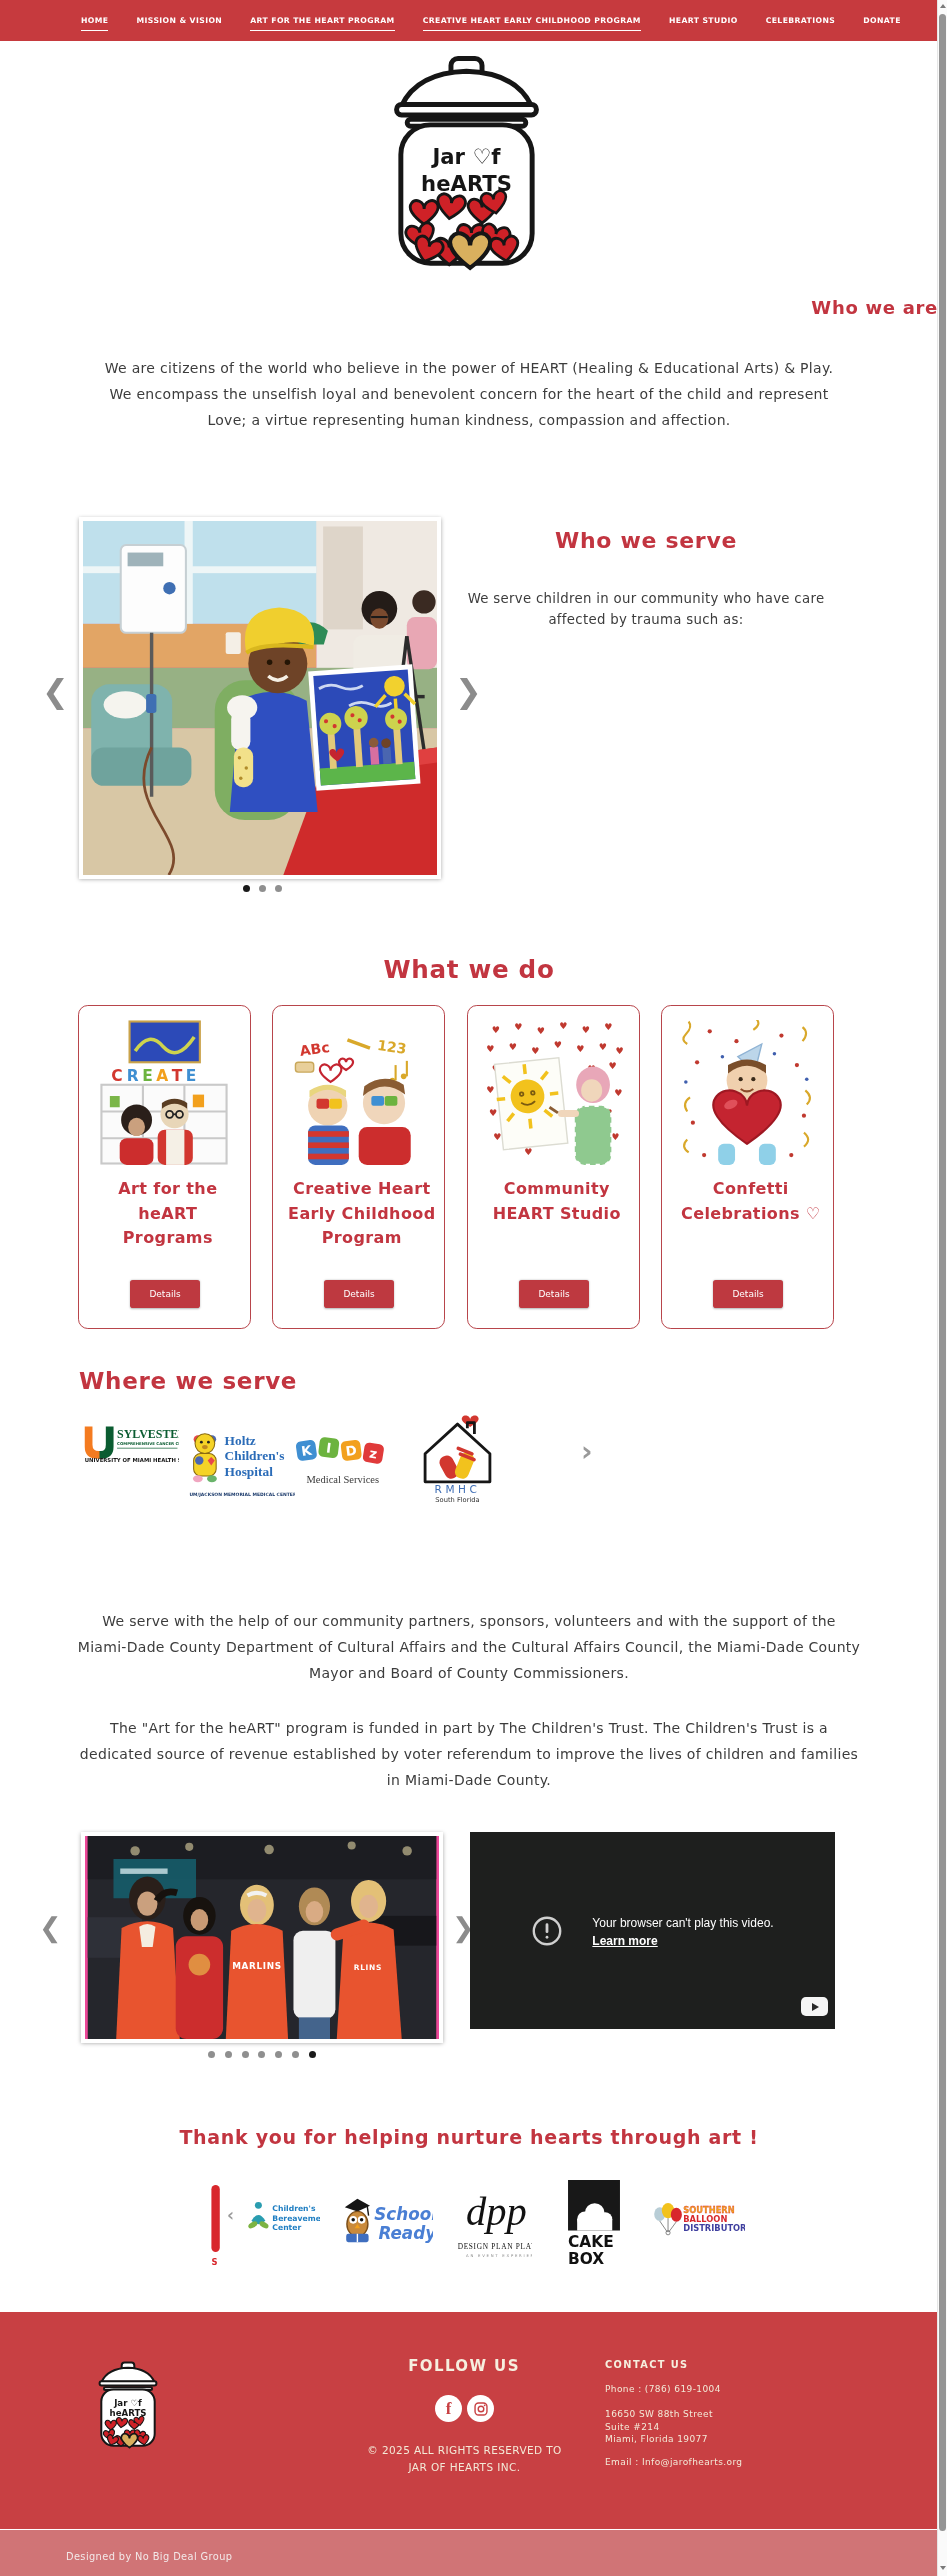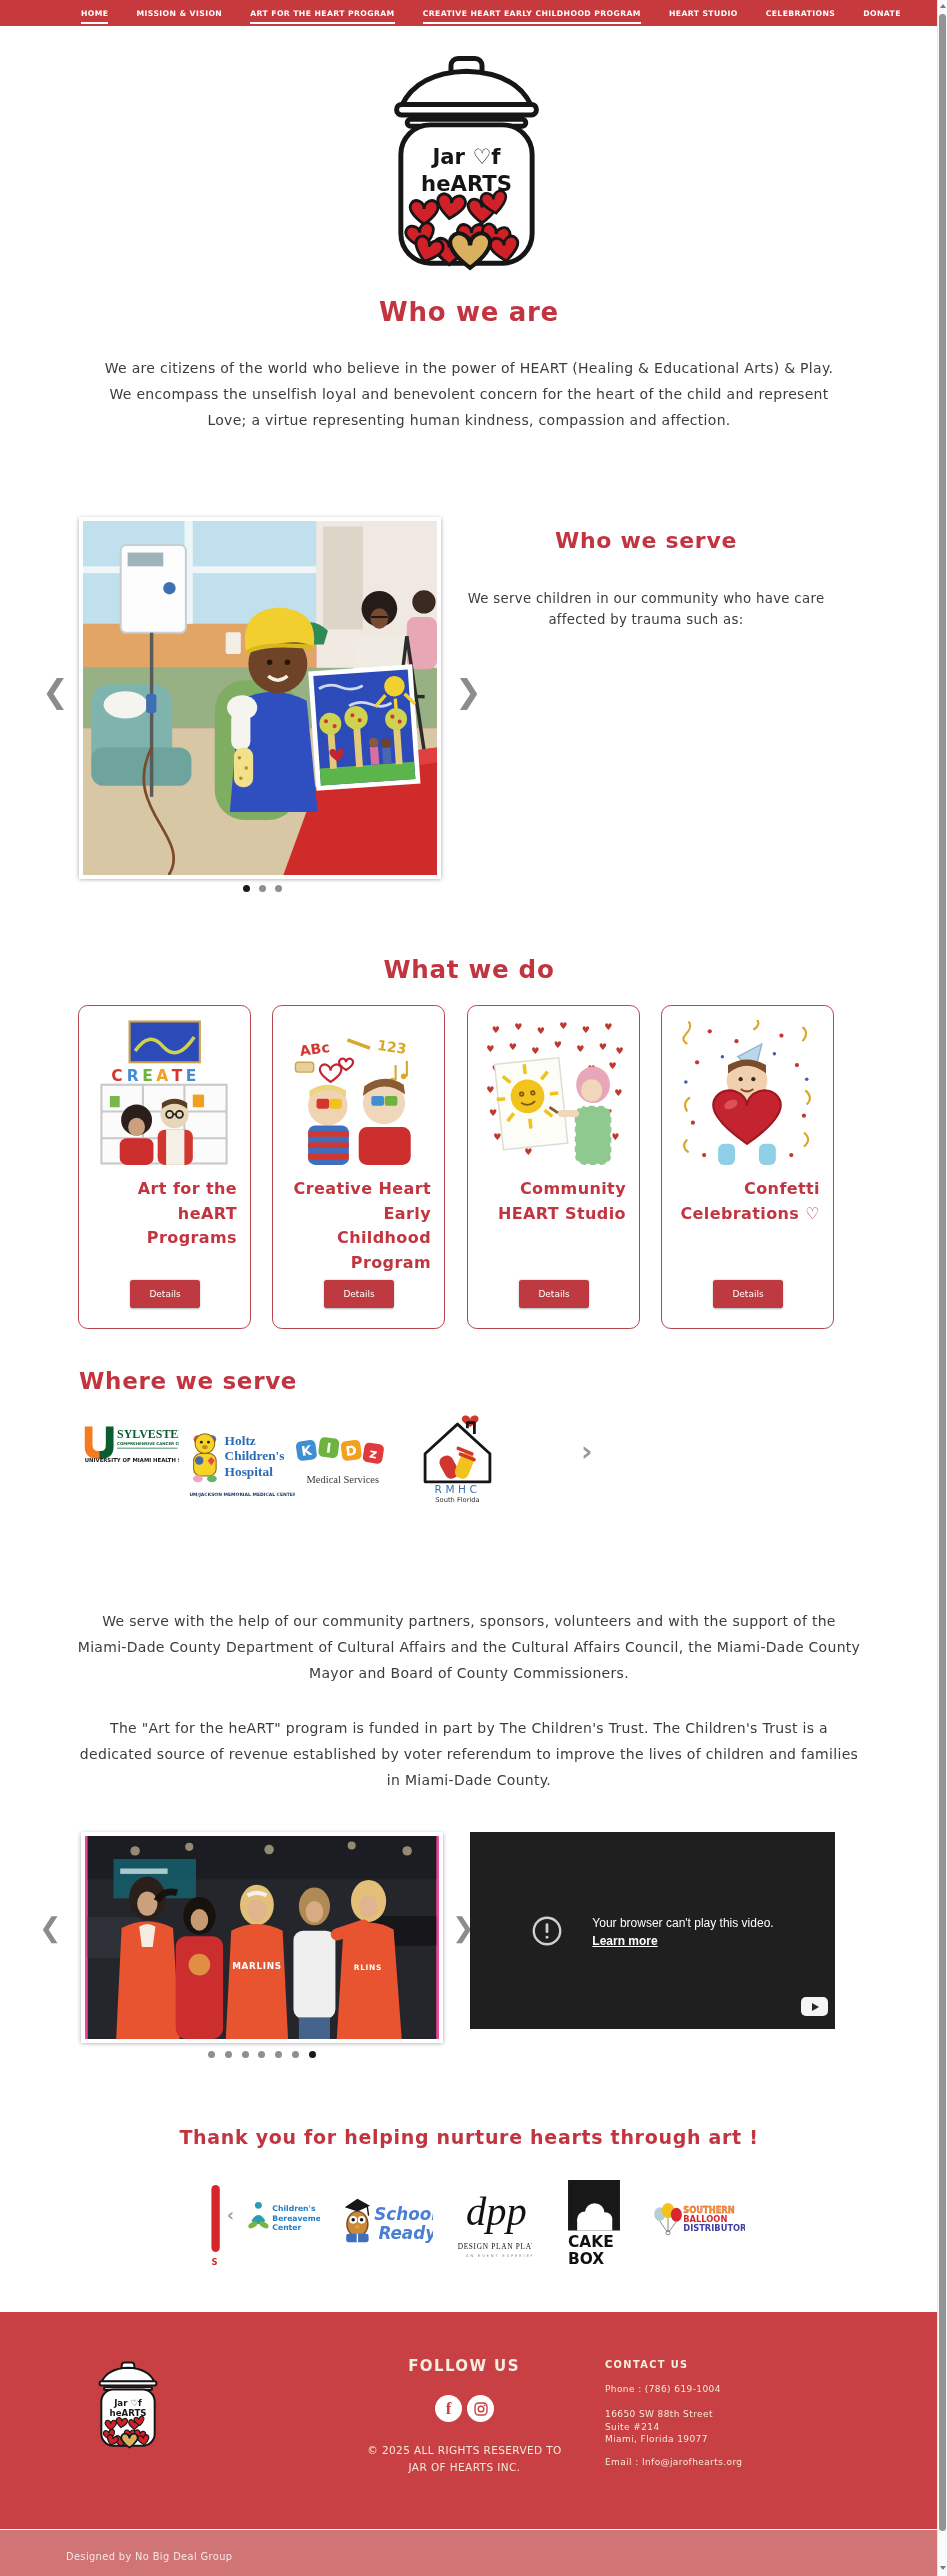--- a/index.html
+++ b/index.html
@@ -1,40 +1,40 @@
 <!DOCTYPE html>
 <html style="font-size:11.2px"><head>
 <meta charset="utf-8">
 <style>
   html,body{margin:0;padding:0;background:#ffffff;}
   .page{position:relative;width:947px;height:2576px;background:#fff;overflow:hidden;
         font-family:"DejaVu Sans",sans-serif;}
   
-  .topnav{position:absolute;left:0;top:0;width:938px;height:26px;background:#c63a3e;
+  .topnav{position:absolute;left:0;top:0;width:938px;height:41px;background:#c63a3e;
           display:flex;align-items:center;gap:28px;padding-left:81px;box-sizing:border-box;}
   .nav-item{position:relative;color:#fff;font-size:7.7px;font-weight:bold;letter-spacing:0.4px;
             white-space:nowrap;cursor:pointer;}
   .nav-item.underlined::after{content:"";position:absolute;left:0;right:0;bottom:-6.3px;height:1.4px;background:#fff;}
   
   .h-red{position:absolute;color:#c23540;font-weight:bold;letter-spacing:0.7px;text-align:center;}
   .center-wrap{left:0;width:938px;}
   .body-text{position:absolute;color:#3c3c3c;font-size:14px;line-height:26px;text-align:center;
              letter-spacing:0.3px;}
   
   .photo-card{position:absolute;background:#ec4899;border:4.2px solid #fff;box-shadow:0 0.7px 4.2px rgba(0,0,0,.35);}
   .chev{position:absolute;color:#8c8c8c;font-weight:bold;cursor:pointer;line-height:1;}
   .dots{position:absolute;display:flex;gap:9px;}
   .dot{width:7px;height:7px;border-radius:50%;background:#8f8f8f;cursor:pointer;}
   .dot.active{background:#1a1a1a;}
   
   .wcard{position:absolute;top:1005px;width:173px;height:324px;background:#fff;
          border:1.4px solid #b8454b;border-radius:9.8px;box-sizing:border-box;}
   .wcard .img{position:absolute;left:14px;top:14px;width:142px;height:145px;}
-  .wcard .ctitle{position:absolute;left:12.6px;right:13px;top:171px;color:#c23540;font-size:16px;
-                 line-height:24.6px;font-weight:bold;text-align:right;letter-spacing:0.4px;}
+  .wcard .ctitle{position:absolute;left:12.6px;right:6px;top:171px;color:#c23540;font-size:16px;
+                 line-height:24.6px;font-weight:bold;text-align:center;letter-spacing:0.4px;}
   .details-btn{position:absolute;left:51px;top:274px;width:70px;height:28px;background:#be3940;
                color:#fff;border:none;border-radius:2.8px;font-size:9px;font-family:"DejaVu Sans",sans-serif;
                cursor:pointer;box-shadow:0 0.7px 2.1px rgba(0,0,0,.3);}
   
   .video-box{position:absolute;left:470px;top:1832px;width:365px;height:197px;background:#1e1f1e;}
   .vid-row{position:absolute;left:0;right:0;top:83px;display:flex;justify-content:center;gap:29px;align-items:flex-start;}
   .vid-text{color:#fff;font-family:"Liberation Sans",sans-serif;font-size:12px;line-height:17px;}
   .vid-text a{color:#fff;font-weight:bold;}
   .yt-badge{position:absolute;right:7px;bottom:12.6px;width:27px;height:19px;background:#f5f5f5;
             border-radius:4.9px;display:flex;align-items:center;justify-content:center;cursor:pointer;}
@@ -96,21 +96,21 @@
     <div class="nav-item underlined">CREATIVE HEART EARLY CHILDHOOD PROGRAM</div>
     <div class="nav-item">HEART STUDIO</div>
     <div class="nav-item">CELEBRATIONS</div>
     <div class="nav-item">DONATE</div>
   </div>
 
   <svg style="position:absolute;left:390px;top:55px" width="153" height="216" viewBox="0 0 216 306">
     <use href="#jarGroup"></use>
   </svg>
 
-  <div class="h-red center-wrap" style="top:297px;font-size:26px;">Who we are</div>
+  <div class="h-red center-wrap" style="top:297px;font-size:18px;text-align:right;">Who we are</div>
   <div class="body-text" style="left:98px;top:355px;width:742px;">We are citizens of the world who believe in the power of HEART (Healing &amp; Educational Arts) &amp; Play. We encompass the unselfish loyal and benevolent concern for the heart of the child and represent Love; a virtue representing human kindness, compassion and affection.</div>
 
   <div class="chev" style="left:42px;top:675px;font-size:32px;">❮</div>
   <div class="photo-card" style="left:79px;top:517px;width:354px;height:354px;">
     <svg width="354" height="354" viewBox="0 0 516 516">
       <rect width="516" height="150" fill="#bfe0ec"></rect>
       <rect x="340" y="0" width="176" height="218" fill="#efe9e2"></rect>
       <rect x="350" y="8" width="58" height="150" fill="#ded5c9"></rect>
       <rect x="148" y="0" width="12" height="150" fill="#eef6f7"></rect>
       <rect x="0" y="66" width="340" height="10" fill="#eef6f7"></rect>

